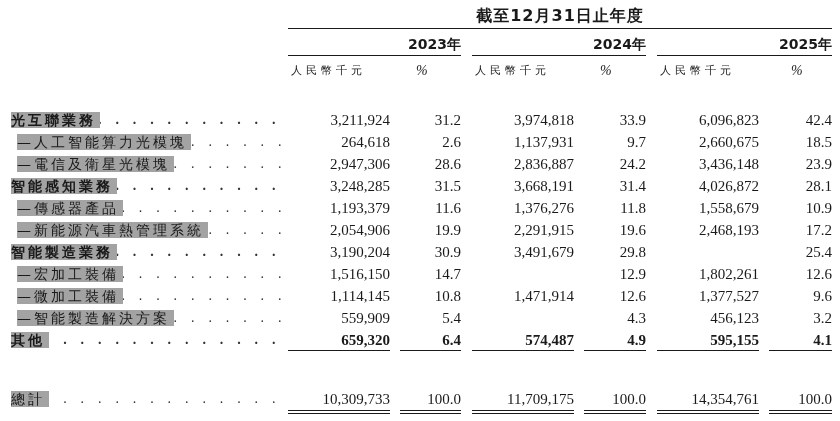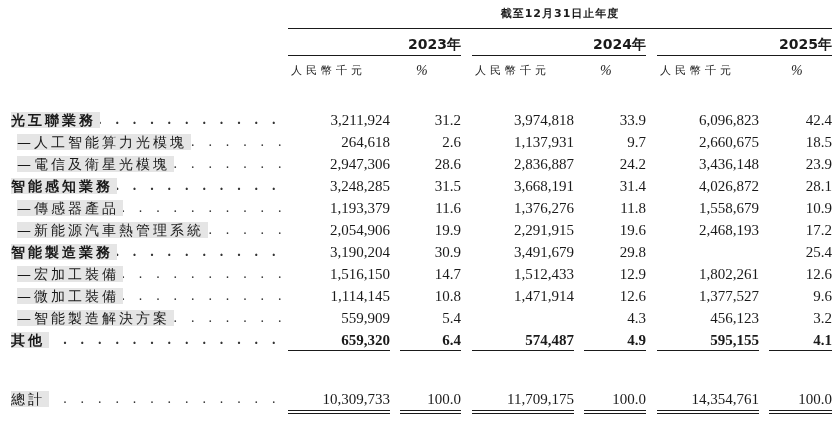--- a/index.html
+++ b/index.html
@@ -4,38 +4,38 @@
 <style>
   html, body { margin: 0; padding: 0; background: #ffffff; }
   body {
     width: 840px; height: 421px; position: relative; overflow: hidden;
     font-family: "Liberation Serif", "DejaVu Serif", serif;
     color: #1a1a1a;
   }
   .cjk { font-family: "DejaVu Sans", "Liberation Sans", sans-serif; }
   .period-title {
     position: absolute; left: 288px; width: 544px; top: 6px; height: 20px;
-    text-align: center; font-size: 11px; font-weight: bold; letter-spacing: 1px;
+    text-align: center; font-size: 16px; font-weight: bold; letter-spacing: 1px;
   }
   .rule-top { position: absolute; left: 288px; width: 544px; top: 28px; border-top: 1.6px solid #1a1a1a; }
   .year {
     position: absolute; top: 36px; height: 18px; text-align: right;
     font-size: 14px; font-weight: bold;
   }
   .year-rule { position: absolute; top: 55px; border-top: 1.4px solid #1a1a1a; }
   .unit { position: absolute; top: 63px; font-size: 11px; letter-spacing: 4px; }
   .pct-head { position: absolute; top: 63px; font-size: 14px; font-style: italic; }
   .row { position: absolute; left: 0; width: 840px; height: 22px; }
   .label {
     position: absolute; left: 11px; width: 272px; top: 0; height: 22px; line-height: 22px;
     font-size: 14px; letter-spacing: 3px; white-space: nowrap; overflow: hidden;
   }
   .label.sub { left: 17px; width: 266px; }
   .label.bold { font-weight: bold; }
-  .label .lt { background: #e5e5e5; padding-right: 4px; position: relative; z-index: 1; }
+  .label .lt { background: #a3a3a3; padding-right: 4px; position: relative; z-index: 1; }
   .label .dots {
     position: absolute; left: 0; right: 0; top: 0; letter-spacing: 5.2px; text-align: right;
     font-family: "Liberation Serif", serif; color: #333;
   }
   .num {
     position: absolute; top: 0; height: 22px; line-height: 22px; text-align: right;
     font-size: 15px;
   }
   .c-a23 { left: 288px; width: 102px; }
   .c-p23 { left: 400px; width: 61px; }
@@ -127,21 +127,20 @@
     <div class="num c-a23">3,190,204</div>
     <div class="num c-p23">30.9</div>
     <div class="num c-a24">3,491,679</div>
     <div class="num c-p24">29.8</div>
     <div class="num c-p25">25.4</div>
   </div>
   <div class="row" style="top:263px;">
     <div class="label sub cjk"><span class="dots">. . . . . . . . . . . . . . . . . . . . . . . . . . . . .</span><span class="lt">—宏加工裝備</span></div>
     <div class="num c-a23">1,516,150</div>
     <div class="num c-p23">14.7</div>
-    <div class="num c-a24">1,512,433</div>
     <div class="num c-p24">12.9</div>
     <div class="num c-a25">1,802,261</div>
     <div class="num c-p25">12.6</div>
   </div>
   <div class="row" style="top:285px;">
     <div class="label sub cjk"><span class="dots">. . . . . . . . . . . . . . . . . . . . . . . . . . . . .</span><span class="lt">—微加工裝備</span></div>
     <div class="num c-a23">1,114,145</div>
     <div class="num c-p23">10.8</div>
     <div class="num c-a24">1,471,914</div>
     <div class="num c-p24">12.6</div>

